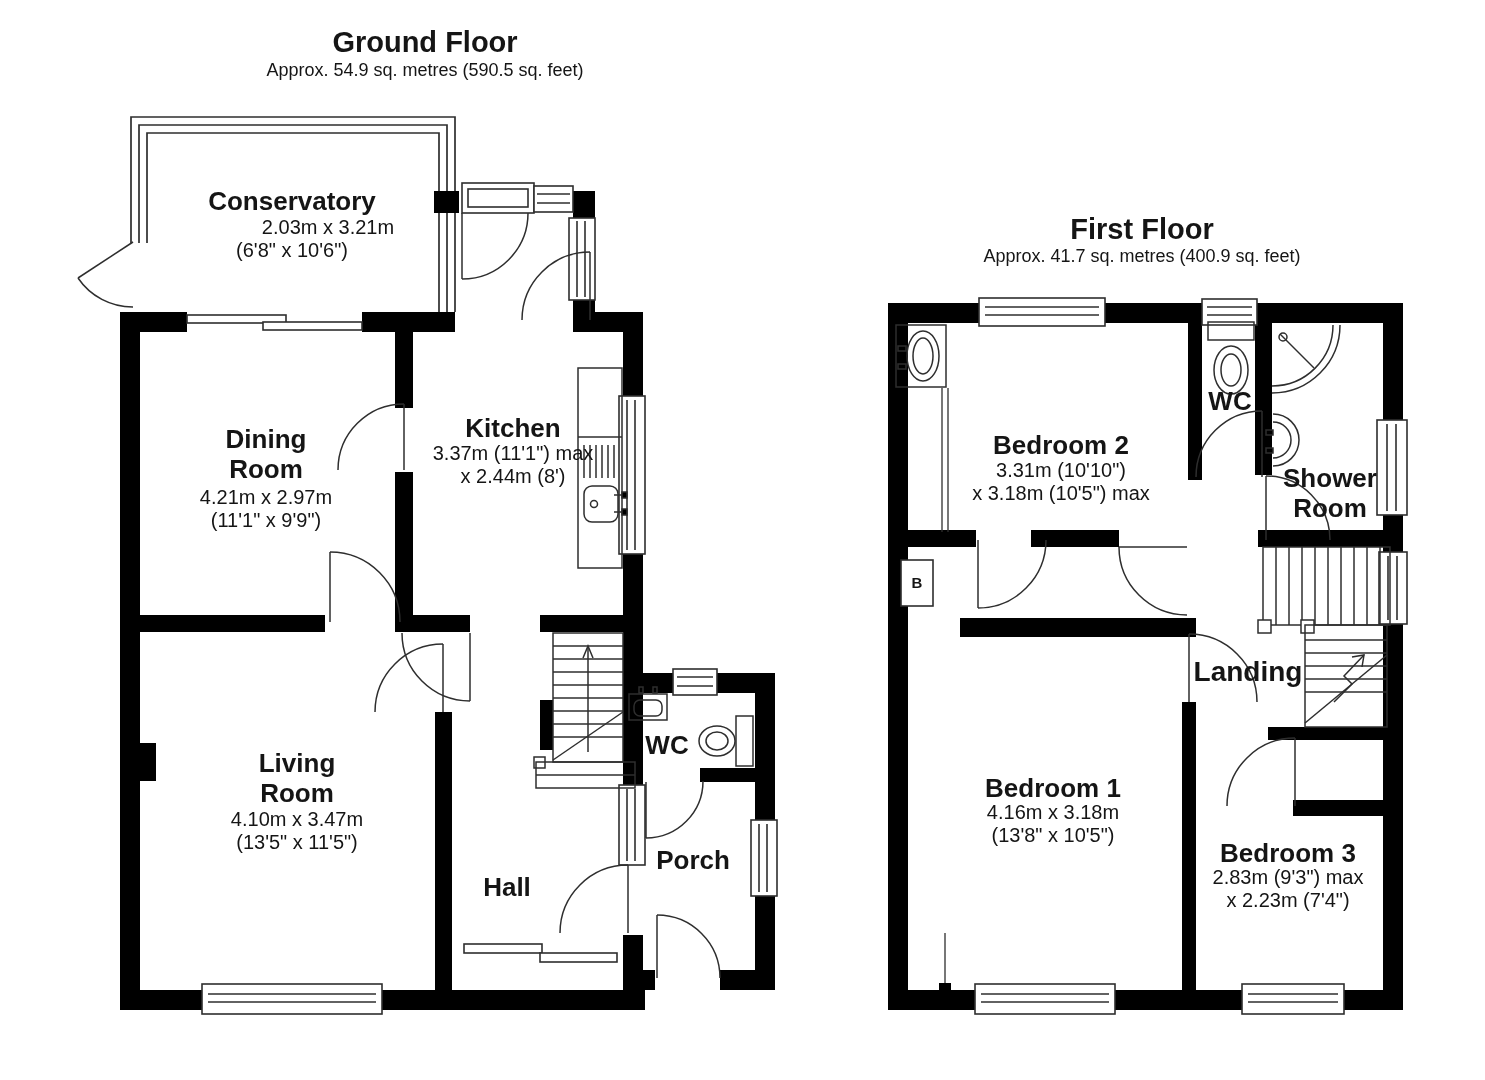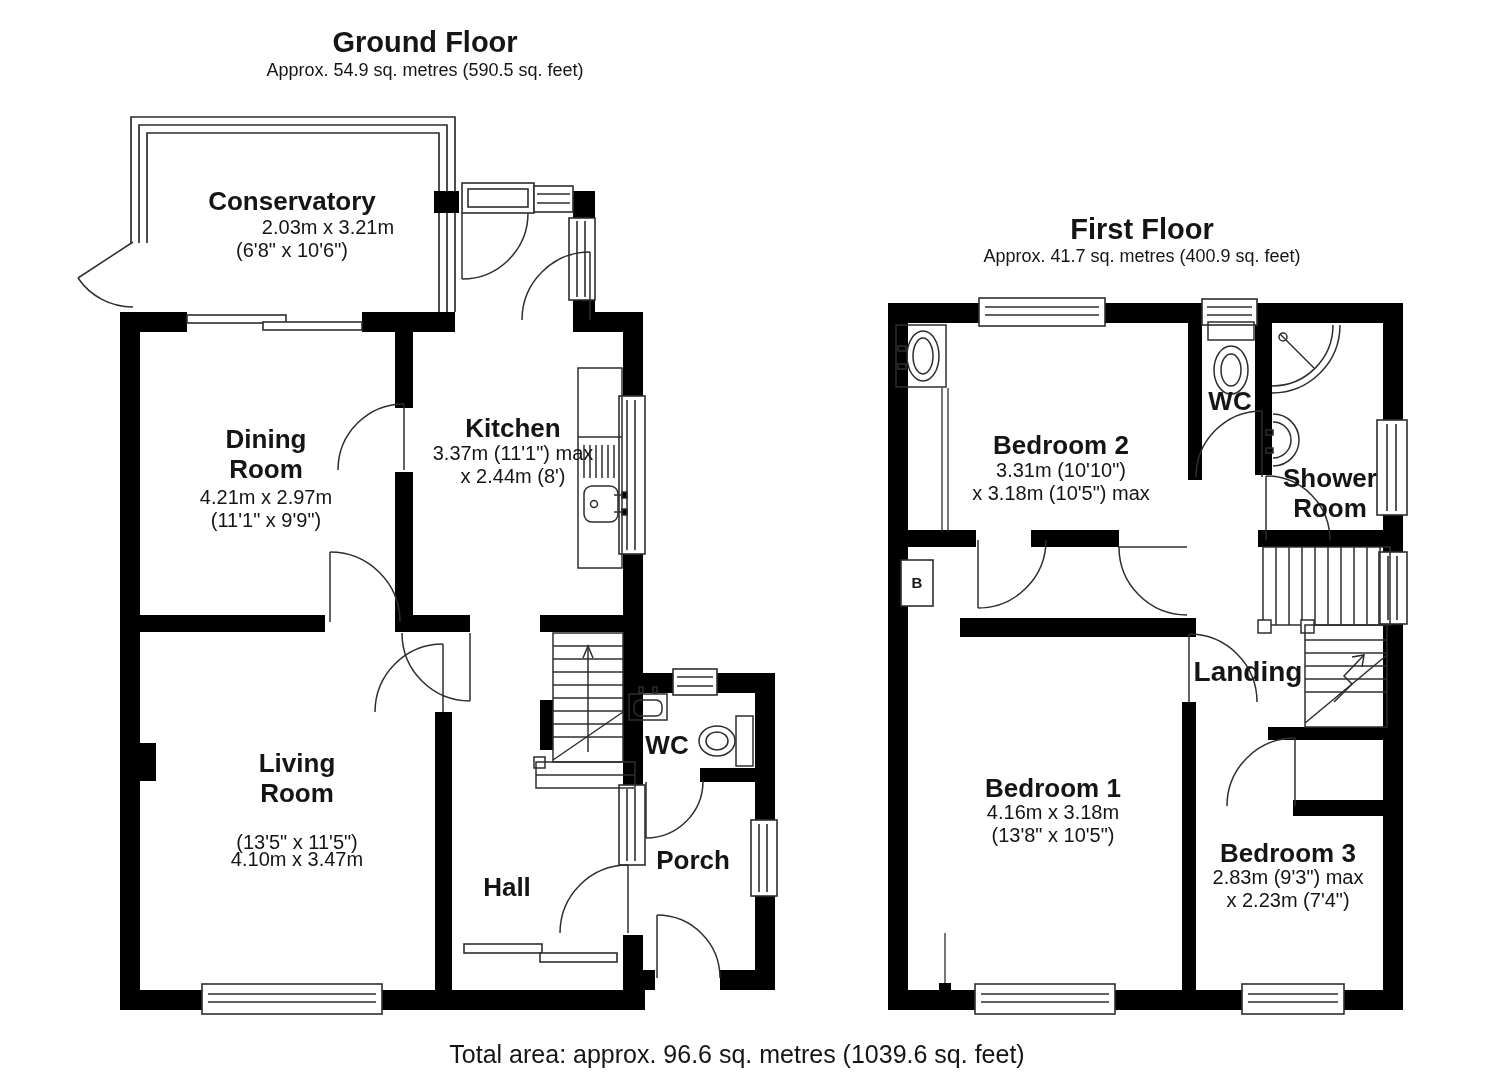--- a/index.html
+++ b/index.html
@@ -348,21 +348,21 @@
 
 <div class="lbl name wrap" style="left:266px;top:424px;width:140px;">Dining Room</div>
 <div class="lbl dims" style="left:266px;top:486px;">4.21m x 2.97m</div>
 <div class="lbl dims" style="left:266px;top:509px;">(11'1" x 9'9")</div>
 
 <div class="lbl name" style="left:513px;top:413px;">Kitchen</div>
 <div class="lbl dims" style="left:513px;top:442px;">3.37m (11'1") max</div>
 <div class="lbl dims" style="left:513px;top:465px;">x 2.44m (8')</div>
 
 <div class="lbl name wrap" style="left:297px;top:748px;width:130px;">Living Room</div>
-<div class="lbl dims" style="left:297px;top:808px;margin-top:40px;">4.10m x 3.47m</div>
+<div class="lbl dims" style="left:297px;top:808px;">4.10m x 3.47m</div>
 <div class="lbl dims" style="left:297px;top:831px;">(13'5" x 11'5")</div>
 
 <div class="lbl name" style="left:507px;top:872px;">Hall</div>
 <div class="lbl name" style="left:667px;top:730px;">WC</div>
 <div class="lbl name" style="left:693px;top:845px;text-align:center;">Porch</div>
 
 <div class="lbl title" style="left:1142px;top:213px;">First Floor</div>
 <div class="lbl sub" style="left:1142px;top:246px;">Approx. 41.7 sq. metres (400.9 sq. feet)</div>
 
 <div class="lbl name" style="left:1061px;top:430px;">Bedroom 2</div>
@@ -376,15 +376,14 @@
 <div class="lbl name" style="left:1053px;top:773px;">Bedroom 1</div>
 <div class="lbl dims" style="left:1053px;top:801px;">4.16m x 3.18m</div>
 <div class="lbl dims" style="left:1053px;top:824px;">(13'8" x 10'5")</div>
 
 <div class="lbl name" style="left:1288px;top:838px;text-align:right;">Bedroom 3</div>
 <div class="lbl dims" style="left:1288px;top:866px;">2.83m (9'3") max</div>
 <div class="lbl dims" style="left:1288px;top:889px;">x 2.23m (7'4")</div>
 
 <div class="lbl tiny" style="left:917px;top:575px;">B</div>
 
-<div class="lbl total" style="left:737px;top:1040px;">Total area: approx. 96.6 sq. metres (1039.6 sq. feet)</div>
 
 </div>
 
 </body></html>

